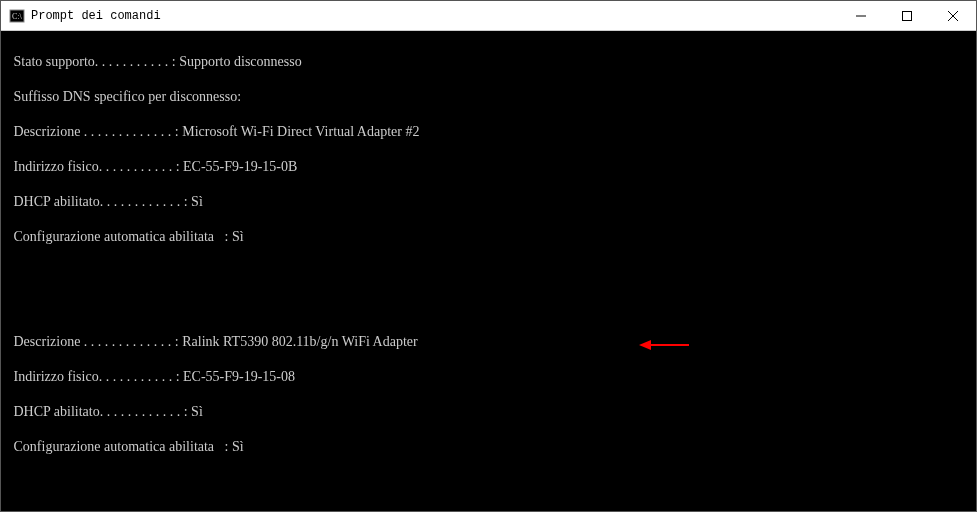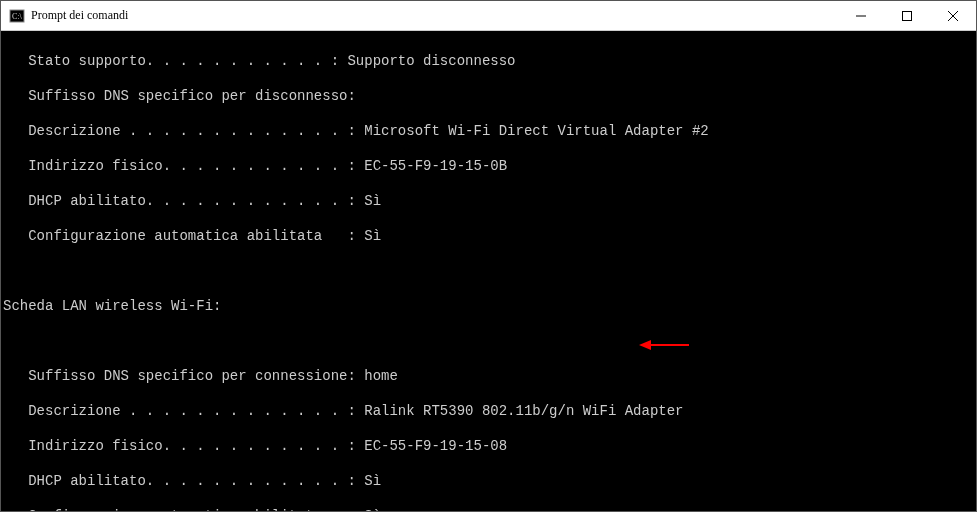--- a/index.html
+++ b/index.html
@@ -29,21 +29,21 @@
   .titlebar-icon {
     width: 16px;
     height: 16px;
     margin-left: 8px;
     margin-right: 6px;
     display: flex;
     align-items: center;
     justify-content: center;
   }
   .titlebar-title {
-    font-family: Liberation Serif, serif;
+    font-family: Liberation Mono, monospace;
     font-size: 12px;
     color: #000;
     flex: 1;
   }
   .titlebar-controls {
     display: flex;
     height: 100%;
   }
   .titlebar-btn {
     width: 46px;
@@ -60,21 +60,21 @@
     flex: 1;
     background: #000;
     color: #ccc;
     font-size: 14px;
     line-height: 1.25;
     padding: 4px 2px 4px 2px;
     white-space: pre;
     overflow: hidden;
     position: relative;
   }
-  .line { white-space: pre; }
+  .line { white-space: pre; font-family: Liberation Serif, serif; }
   .arrow {
     position: absolute;
     color: #ff0000;
     pointer-events: none;
   }
 </style>
 </head>
 <body>
 
 <div class="window">
@@ -108,23 +108,21 @@
   </div>
 
   <div class="terminal">
 <div class="line">   Stato supporto. . . . . . . . . . . : Supporto disconnesso</div>
 <div class="line">   Suffisso DNS specifico per disconnesso:</div>
 <div class="line">   Descrizione . . . . . . . . . . . . . : Microsoft Wi-Fi Direct Virtual Adapter #2</div>
 <div class="line">   Indirizzo fisico. . . . . . . . . . . : EC-55-F9-19-15-0B</div>
 <div class="line">   DHCP abilitato. . . . . . . . . . . . : Sì</div>
 <div class="line">   Configurazione automatica abilitata   : Sì</div>
 <div class="line"> </div>
-<div class="line">Scheda LAN wireless Wi-Fi:</div>
 <div class="line"> </div>
-<div class="line">   Suffisso DNS specifico per connessione: home</div>
 <div class="line">   Descrizione . . . . . . . . . . . . . : Ralink RT5390 802.11b/g/n WiFi Adapter</div>
 <div class="line">   Indirizzo fisico. . . . . . . . . . . : EC-55-F9-19-15-08</div>
 <div class="line">   DHCP abilitato. . . . . . . . . . . . : Sì</div>
 <div class="line">   Configurazione automatica abilitata   : Sì</div>
 
 
 
 
 
 

